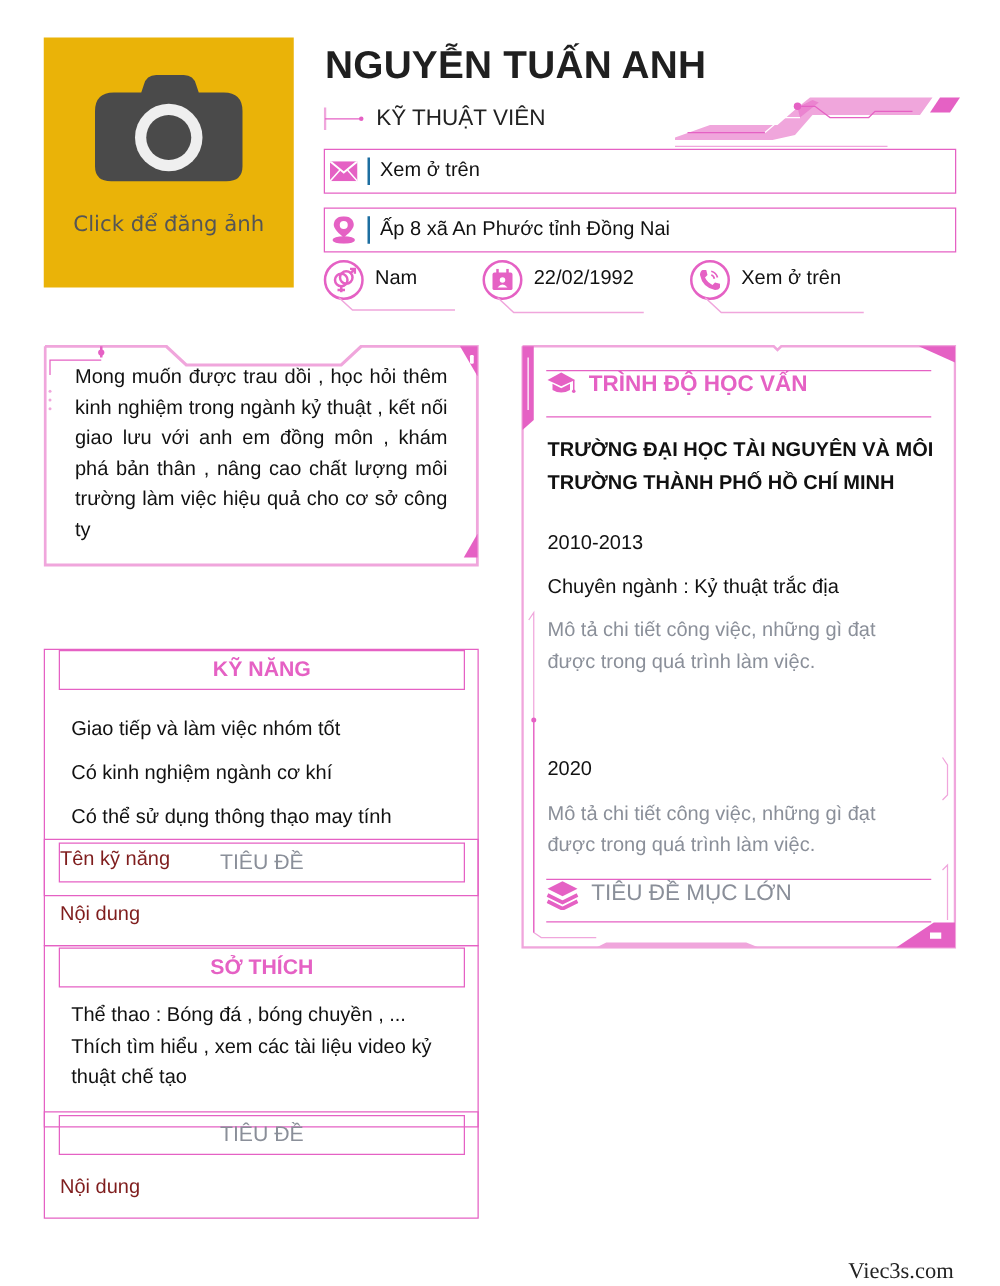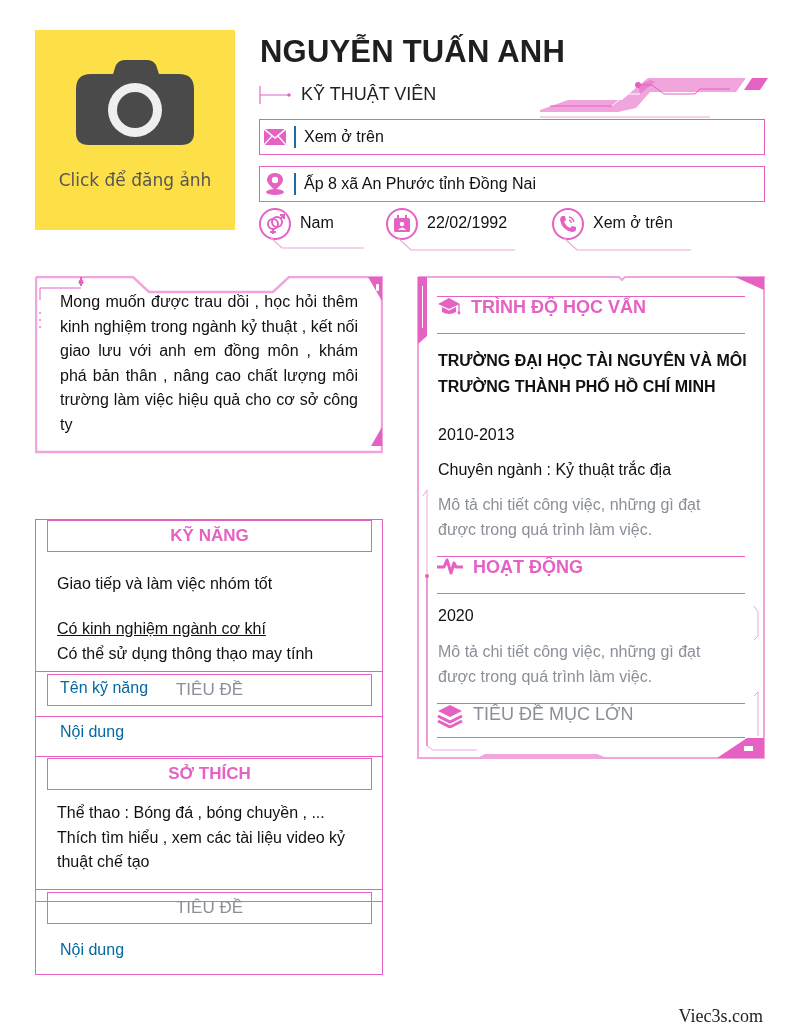--- a/index.html
+++ b/index.html
@@ -1,21 +1,21 @@
 <!DOCTYPE html>
 <html><head>
 <meta charset="utf-8">
 <style>
   * { box-sizing: border-box; margin: 0; padding: 0; }
   html, body { width: 800px; height: 1029px; background: #ffffff; overflow: hidden; }
   body { position: relative; font-family: "Liberation Sans", "DejaVu Sans", sans-serif; color: #111; }
   .abs { position: absolute; }
 
   
-  .photo { left: 35px; top: 30px; width: 200px; height: 200px; background: #fde047; }
+  .photo { left: 35px; top: 30px; width: 200px; height: 200px; background: #eab308; }
   .photo .cam { position: absolute; left: 40px; top: 30px; }
   .photo .caption { position: absolute; left: 0; width: 200px; top: 140px; text-align: center; font-size: 17px; color: #555; font-family: "DejaVu Sans", sans-serif; }
 
   
   .name { left: 260px; top: 34px; font-size: 31px; font-weight: bold; color: #1f1f1f; letter-spacing: 0.2px; }
   .jobline { left: 259px; top: 84px; width: 34px; height: 22px; }
   .jobtitle { left: 301px; top: 84px; font-size: 18px; color: #222; }
   .deco-top { left: 540px; top: 72px; }
 
   .contact-box { left: 259px; width: 506px; height: 36px; border: 1.5px solid #e561c4; display: flex; align-items: center; }
@@ -31,21 +31,21 @@
   
   .objective { left: 35px; top: 276px; width: 348px; height: 178px; }
   .objective .text { position: absolute; left: 25px; top: 14px; width: 298px; font-size: 16px; line-height: 24.6px; text-align: justify; color: #111; }
 
   
   .lsec { left: 35px; width: 348px; border: 1.5px solid #e561c4; }
   .lsec-head { position: absolute; left: 11px; width: 325px; height: 32px; border: 1.5px solid #e561c4; display: flex; align-items: center; justify-content: center; font-size: 17px; }
   .lsec-head.pink { color: #e561c4; font-weight: bold; }
   .lsec-head.gray { color: #8a8f99; }
   .litem { position: absolute; left: 21px; font-size: 16px; color: #111; }
-  .litem.ph { color: #0369a1; left: 24px; }
+  .litem.ph { color: #7f1d1d; left: 12px; }
   .hobby { position: absolute; left: 21px; top: 44px; width: 310px; font-size: 16px; line-height: 24.5px; color: #111; }
 
   
   .rpanel { left: 417px; top: 276px; width: 348px; height: 483px; }
   .rhead { position: absolute; left: 20px; width: 308px; height: 38px; border-top: 1.5px solid #e561c4; border-bottom: 1.5px solid #e561c4; display: flex; align-items: flex-start; }
   .rhead .lbl { font-size: 18px; font-weight: bold; color: #e561c4; margin-left: 10px; }
   .rhead .lbl.gray { font-weight: normal; color: #8a8f99; }
   .rtext { position: absolute; left: 21px; font-size: 16px; color: #111; }
   .rtext.bold { font-weight: bold; line-height: 26px; width: 310px; font-size: 16px; }
   .rtext.desc { color: #8a8f99; line-height: 25px; width: 300px; }
@@ -167,21 +167,21 @@
     <polygon points="333,1 347,1 347,25" fill="#e561c4"></polygon>
     <rect x="341" y="8" width="3" height="7" fill="#fff" rx="1"></rect>
     <polygon points="347,151 347,170 336,170" fill="#e561c4"></polygon>
   </svg>
   <div class="text">Mong muốn được trau dồi , học hỏi thêm kinh nghiệm trong ngành kỷ thuật , kết nối giao lưu với anh em đồng môn , khám phá  bản thân , nâng cao chất lượng môi trường làm việc hiệu quả cho cơ sở công ty</div>
 </div>
 
 <div class="abs lsec" style="top:474px; height:198px;margin-top:45px;">
   <div class="lsec-head pink" style="top:0px;">KỸ NĂNG</div>
   <div class="litem" style="top:55px;">Giao tiếp và làm việc nhóm tốt</div>
-  <div class="litem" style="top:100px;text-decoration:underline;">Có kinh nghiệm ngành cơ khí</div>
+  <div class="litem" style="top:90px;">Có kinh nghiệm ngành cơ khí</div>
   <div class="litem" style="top:125px;">Có thể sử dụng thông thạo may tính</div>
   <div class="litem ph" style="top:159px;">Tên kỹ năng</div>
 </div>
 
 <div class="abs lsec" style="top:671px; height:86px;">
   <div class="lsec-head gray" style="top:2px;">TIÊU ĐỀ</div>
   <div class="litem ph" style="top:51px;">Nội dung</div>
 </div>
 
 <div class="abs lsec" style="top:756px; height:146px;">
@@ -218,26 +218,20 @@
       <line x1="22" y1="7" x2="22" y2="15" stroke="#e561c4" stroke-width="1.2"></line>
       <circle cx="22" cy="16" r="1.4" fill="#e561c4"></circle>
     </svg>
     <span class="lbl">TRÌNH ĐỘ HỌC VẤN</span>
   </div>
   <div class="rtext bold" style="top:72px;">TRƯỜNG ĐẠI HỌC TÀI NGUYÊN VÀ MÔI TRƯỜNG THÀNH PHỐ HỒ CHÍ MINH</div>
   <div class="rtext" style="top:150px;">2010-2013</div>
   <div class="rtext" style="top:185px;">Chuyên ngành : Kỷ thuật trắc địa</div>
   <div class="rtext desc" style="top:216px;"> Mô tả chi tiết công việc, những gì đạt được trong quá trình làm việc.</div>
 
-  <div class="rhead" style="top:280px;">
-    <svg width="26" height="18" viewBox="0 0 26 18">
-      <polyline points="0,10 7,10 10,3 14,16 17,6 19,10 26,10" fill="none" stroke="#e561c4" stroke-width="3" stroke-linejoin="round"></polyline>
-    </svg>
-    <span class="lbl">HOẠT ĐỘNG</span>
-  </div>
   <div class="rtext" style="top:331px;">2020</div>
   <div class="rtext desc" style="top:363px;"> Mô tả chi tiết công việc, những gì đạt được trong quá trình làm việc.</div>
 
   <div class="rhead" style="top:427px; height:35px;">
     <svg width="26" height="24" viewBox="0 0 26 24">
       <polygon points="13,1 25,7 13,13 1,7" fill="#e561c4"></polygon>
       <polyline points="1,12 13,18 25,12" fill="none" stroke="#e561c4" stroke-width="3"></polyline>
       <polyline points="1,17 13,23 25,17" fill="none" stroke="#e561c4" stroke-width="3"></polyline>
     </svg>
     <span class="lbl gray">TIÊU ĐỀ MỤC LỚN</span>

